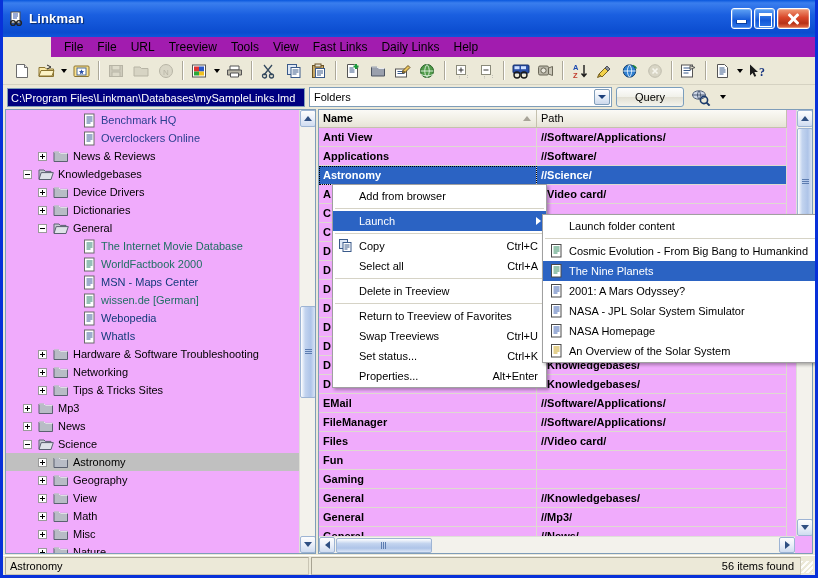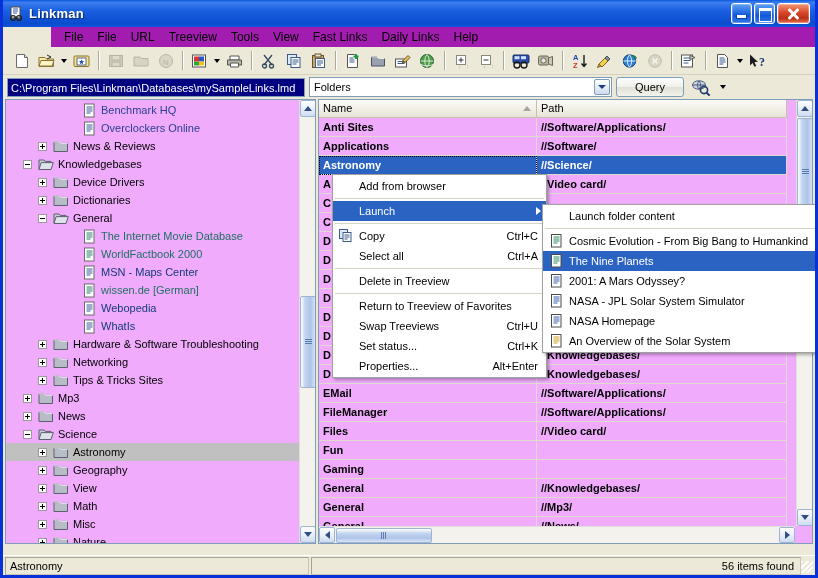--- a/index.html
+++ b/index.html
@@ -15,21 +15,21 @@
     position: relative;
     width: 818px; height: 578px;
     background: #ece9d8;
     border: 3px solid #0831d9;
     border-top: none;
     overflow: hidden;
   }
 
   
   .titlebar {
-    height: 27px;
+    height: 37px;
     background: linear-gradient(180deg,#0957dd 0%, #3a7eee 8%, #1a5fe0 40%, #0b4ccf 88%, #0e56db 100%);
     display: flex; align-items: center;
     padding: 0 2px 0 5px;
     position: relative;
   }
   .title-icon { width:16px; height:16px; margin-right:5px; position:relative; flex:0 0 auto;}
   .title-text {
     color:#fff; font-size:13px; font-weight:bold;
     text-shadow: 1px 1px 1px rgba(0,0,0,.55);
     letter-spacing:.2px;
@@ -190,21 +190,21 @@
     border-bottom:5px solid #a8a498;
   }
   .lv-row { display:flex; height:19px; }
   .lv-row .c {
     font-size:11px; font-weight:bold; line-height:18px;
     padding-left:4px; border-bottom:1px solid #dedad0; border-right:1px solid #dedad0;
     white-space:nowrap; overflow:hidden; color:#000;
   }
   .lv-row.sel .c { background:#2b63c3; color:#fff; }
   .lv-row.sel .c.namecell { outline:1px dotted #000; outline-offset:-1px;}
-  .col-name { width:218px; flex:0 0 218px;}
+  .col-name { width:218px; flex:0 0 218px;font-weight:bold;}
   .col-path { width:160px; flex:0 0 160px;}
 
   .hscroll {
     position:absolute; left:0; right:17px; bottom:0; height:17px;
     background:#f3f2ec; border-top:1px solid #dfe0d8; display:flex; align-items:center;
   }
   .hscroll .sb-btn { height:16px; }
   .hs-thumb {
     height:15px; background:linear-gradient(180deg,#ffffff,#c3d4ef 35%,#aec4e8 70%,#dae5f7);
     border:1px solid #9db4d4; border-radius:2px;
@@ -744,21 +744,21 @@
     </div>
 
     <div class="panel list-panel">
       <div class="lv">
         <div class="lv-head" id="lvhead">
             <div class="lv-th col-name"><span>Name</span><span class="sortarr"></span></div>
             <div class="lv-th col-path" style="width: 250px; flex: 0 0 250px;"><span>Path</span></div>
           </div>
         <div id="lvbody">
             <div class="lv-row">
-              <div class="c col-name namecell">Anti Sites</div>
+              <div class="c col-name namecell">Anti View</div>
               <div class="c col-path" style="width: 250px; flex: 0 0 250px;">//Software/Applications/</div>
             </div>
             <div class="lv-row">
               <div class="c col-name namecell">Applications</div>
               <div class="c col-path" style="width: 250px; flex: 0 0 250px;">//Software/</div>
             </div>
             <div class="lv-row sel">
               <div class="c col-name namecell">Astronomy</div>
               <div class="c col-path" style="width: 250px; flex: 0 0 250px;">//Science/</div>
             </div>

